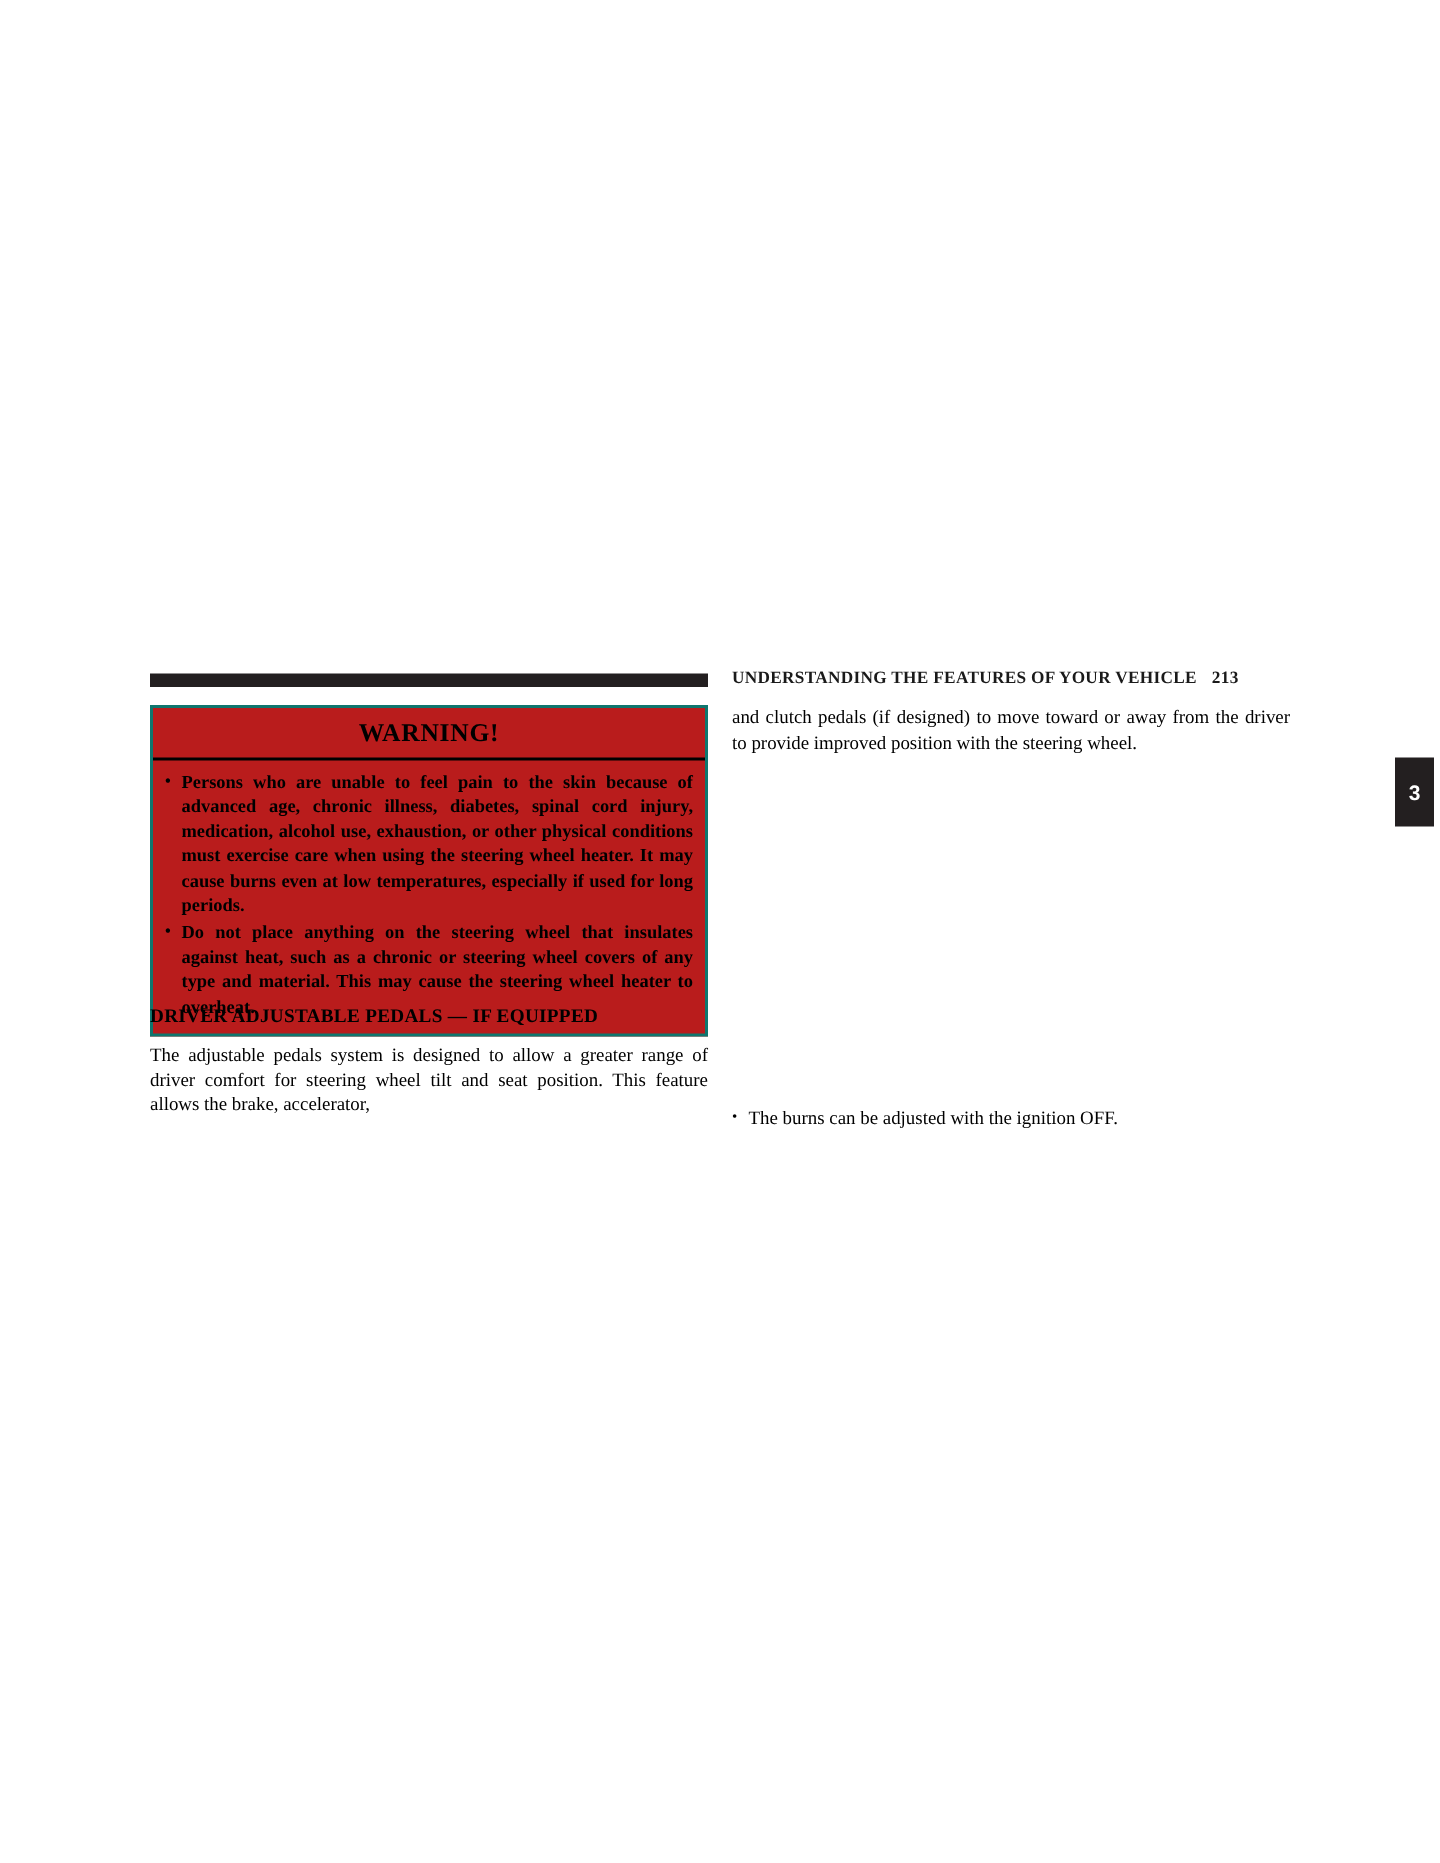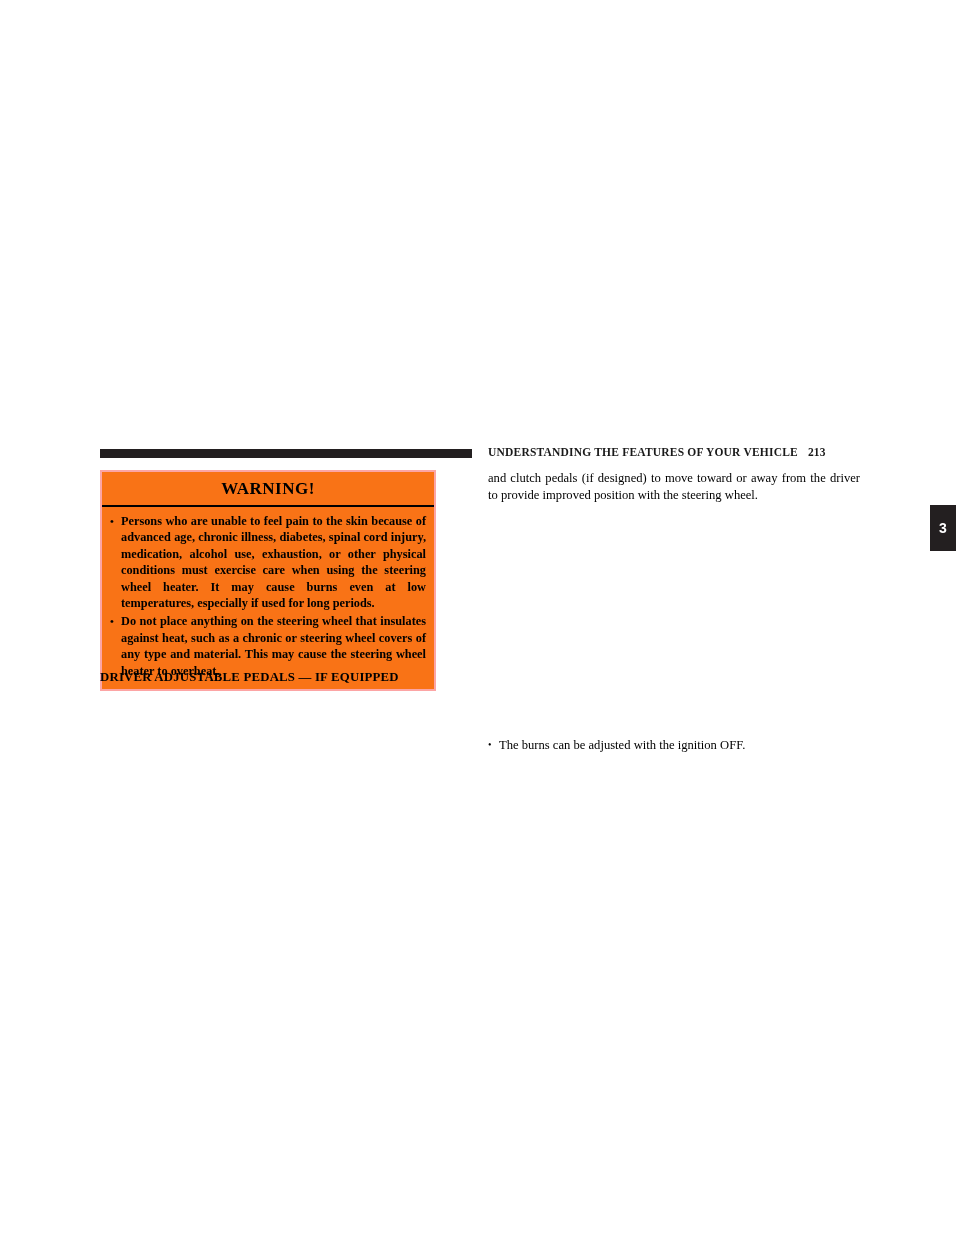--- a/index.html
+++ b/index.html
@@ -76,24 +76,24 @@
     display: flex;
     align-items: center;
     justify-content: center;
   }
 
   
   .warning-box {
     position: absolute;
     left: 100px;
     top: 470px;
-    width: 336px;
-    border: 2px solid #fca5a5;
+    width: 372px;
+    border: 2px solid #0f766e;
     box-sizing: border-box;
-    background: #f97316;
+    background: #b91c1c;
   }
   .warning-title {
     text-align: center;
     font-family: "Liberation Serif", serif;
     font-weight: bold;
     font-size: 17px;
     letter-spacing: 0.5px;
     padding: 7px 0 6px 0;
     border-bottom: 2px solid #000000;
   }
@@ -203,20 +203,21 @@
       </div>
       <div class="w-item">
         <span class="w-bullet">•</span>
         <span class="w-text">Do not place anything on the steering wheel that insulates against heat, such as a chronic or steering wheel covers of any type and material. This may cause the steering wheel heater to overheat.</span>
       </div>
     </div>
   </div>
 
   <div class="col col-left" style="top:670px;">
     <div class="section-head">DRIVER ADJUSTABLE PEDALS — IF EQUIPPED</div>
+    <p class="body">The adjustable pedals system is designed to allow a greater range of driver comfort for steering wheel tilt and seat position. This feature allows the brake, accelerator,</p>
   </div>
 
   <div class="col col-right" style="top:470px;">
     <p class="body">and clutch pedals (if designed) to move toward or away from the driver to provide improved position with the steering wheel.</p>
     <div class="figure-area"></div>
     <div class="bullet-line">
       <span class="b-dot">•</span>
       <span class="b-txt">The burns can be adjusted with the ignition OFF.</span>
     </div>
   </div>

